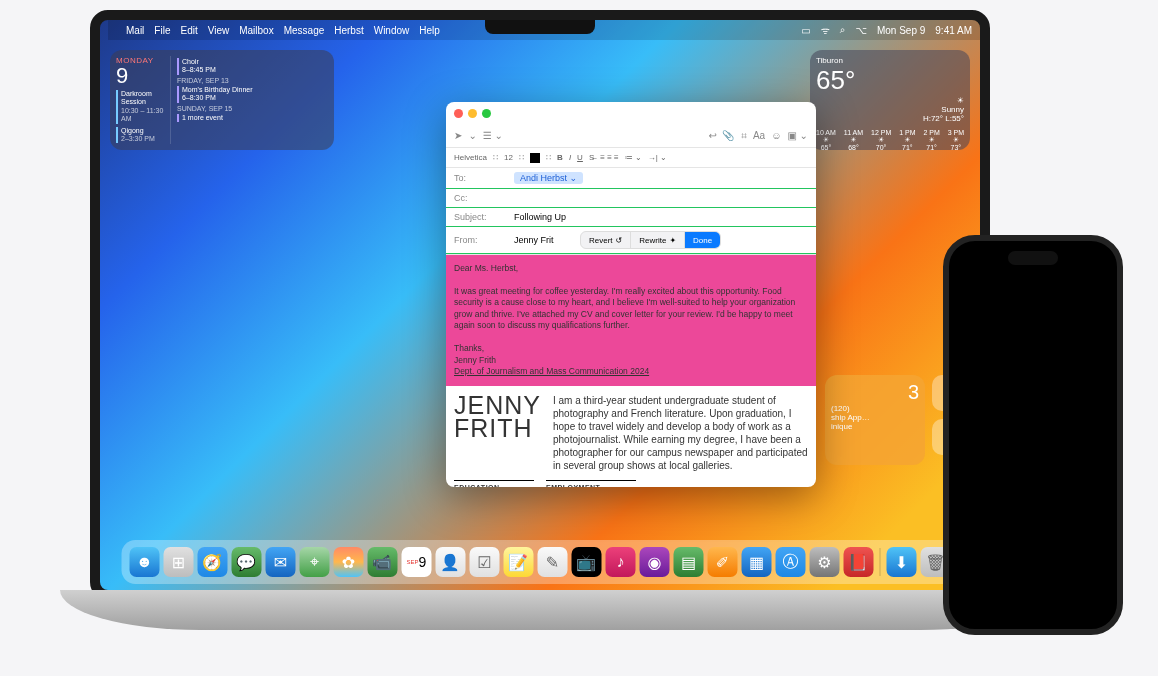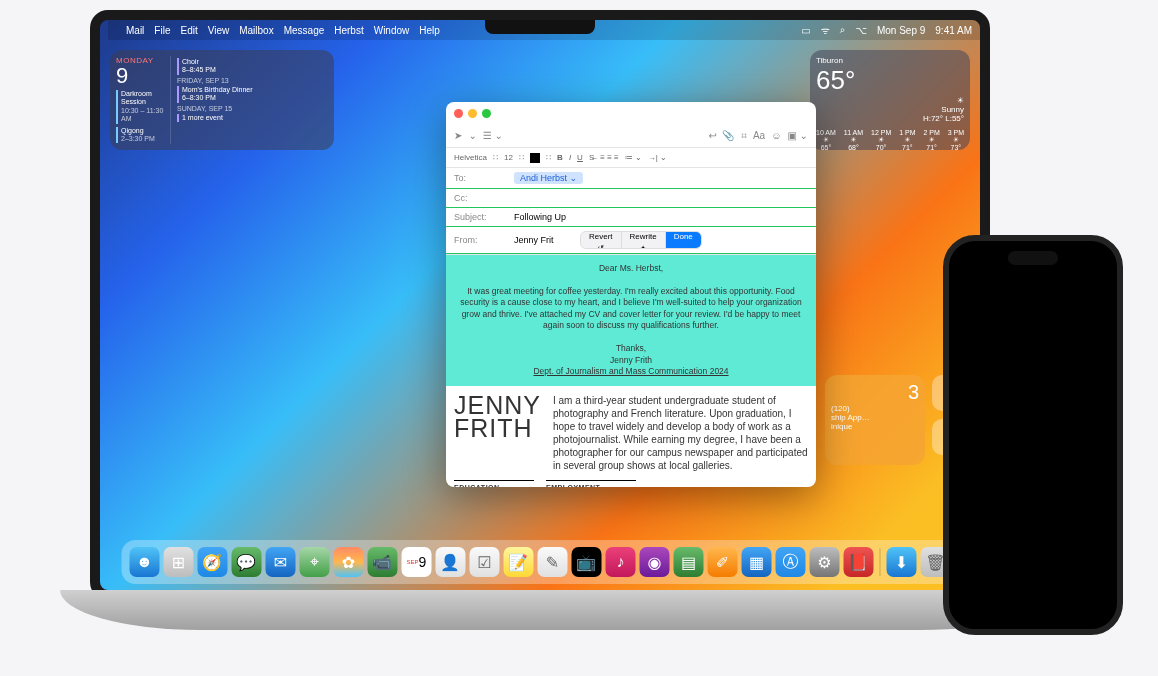--- a/index.html
+++ b/index.html
@@ -58,24 +58,24 @@
 .tl-dot { width:9px; height:9px; border-radius:50%; }
 .tl-red{background:#ff5f57;} .tl-yel{background:#febc2e;} .tl-grn{background:#28c840;}
 .mail-tb { height:24px; border-bottom:1px solid #e5e5e5; display:flex; align-items:center; padding:0 8px; gap:6px; color:#888; font-size:10px;}
 .mail-tb .sp{flex:1;}
 .mail-fmt { height:20px; border-bottom:1px solid #e5e5e5; display:flex; align-items:center; padding:0 8px; gap:6px; color:#666; font-size:8px;}
 .mail-fields { border-bottom:1px solid #e5e5e5; font-size:9px;}
 .mail-fields .row { display:flex; padding:4px 8px; border-bottom:1px solid #22c55e; align-items:center; gap:22px;}
 .mail-fields .lbl { color:#888; width:38px;}
 .mail-fields .chip { background:#cfe3ff; color:#1d5fd6; padding:1px 6px; border-radius:3px; font-size:9px;}
 .rewrite-bar { display:inline-flex; align-items:center; background:#f2f2f4; border-radius:6px; height:18px; font-size:8px; margin-left:4px; overflow:hidden; border:1px solid #ddd;}
-.rewrite-bar .seg { padding:0 8px; display:flex; align-items:center; gap:3px; height:100%;flex-direction:column;}
+.rewrite-bar .seg { padding:0 8px; display:flex; align-items:center; gap:3px; height:100%;}
 .rewrite-bar .done { background:#0a7aff; color:#fff;}
 .mail-body { flex:1; overflow:hidden; font-size:8.5px; color:#333; }
-.mail-body .msg { padding:8px; background:#5eead4; line-height:1.35;text-align:center;}
+.mail-body .msg { padding:8px; background:#ec4899; line-height:1.35;}
 .mail-body .resume { padding:8px; }
 .resume-top { display:flex; gap:12px; }
 .resume-name { font-family: "Helvetica Neue", Arial; font-weight:300; font-size:25px; line-height:0.95; letter-spacing:1px;}
 .resume-bio { font-size:10px; line-height:1.3; flex:1;}
 .resume-cols { display:flex; gap:12px; margin-top:8px; font-size:7px;}
 .resume-cols h4 { font-size:7px; letter-spacing:0.5px; border-top:1px solid #000; padding-top:3px; margin-bottom:3px;}
 .resume-cols ul { list-style: disc; padding-left:10px;}
 .resume-cols .c1{width:80px;} .resume-cols .c2{width:90px;} .resume-cols .c3{flex:1;}
 </style>
 </head>

